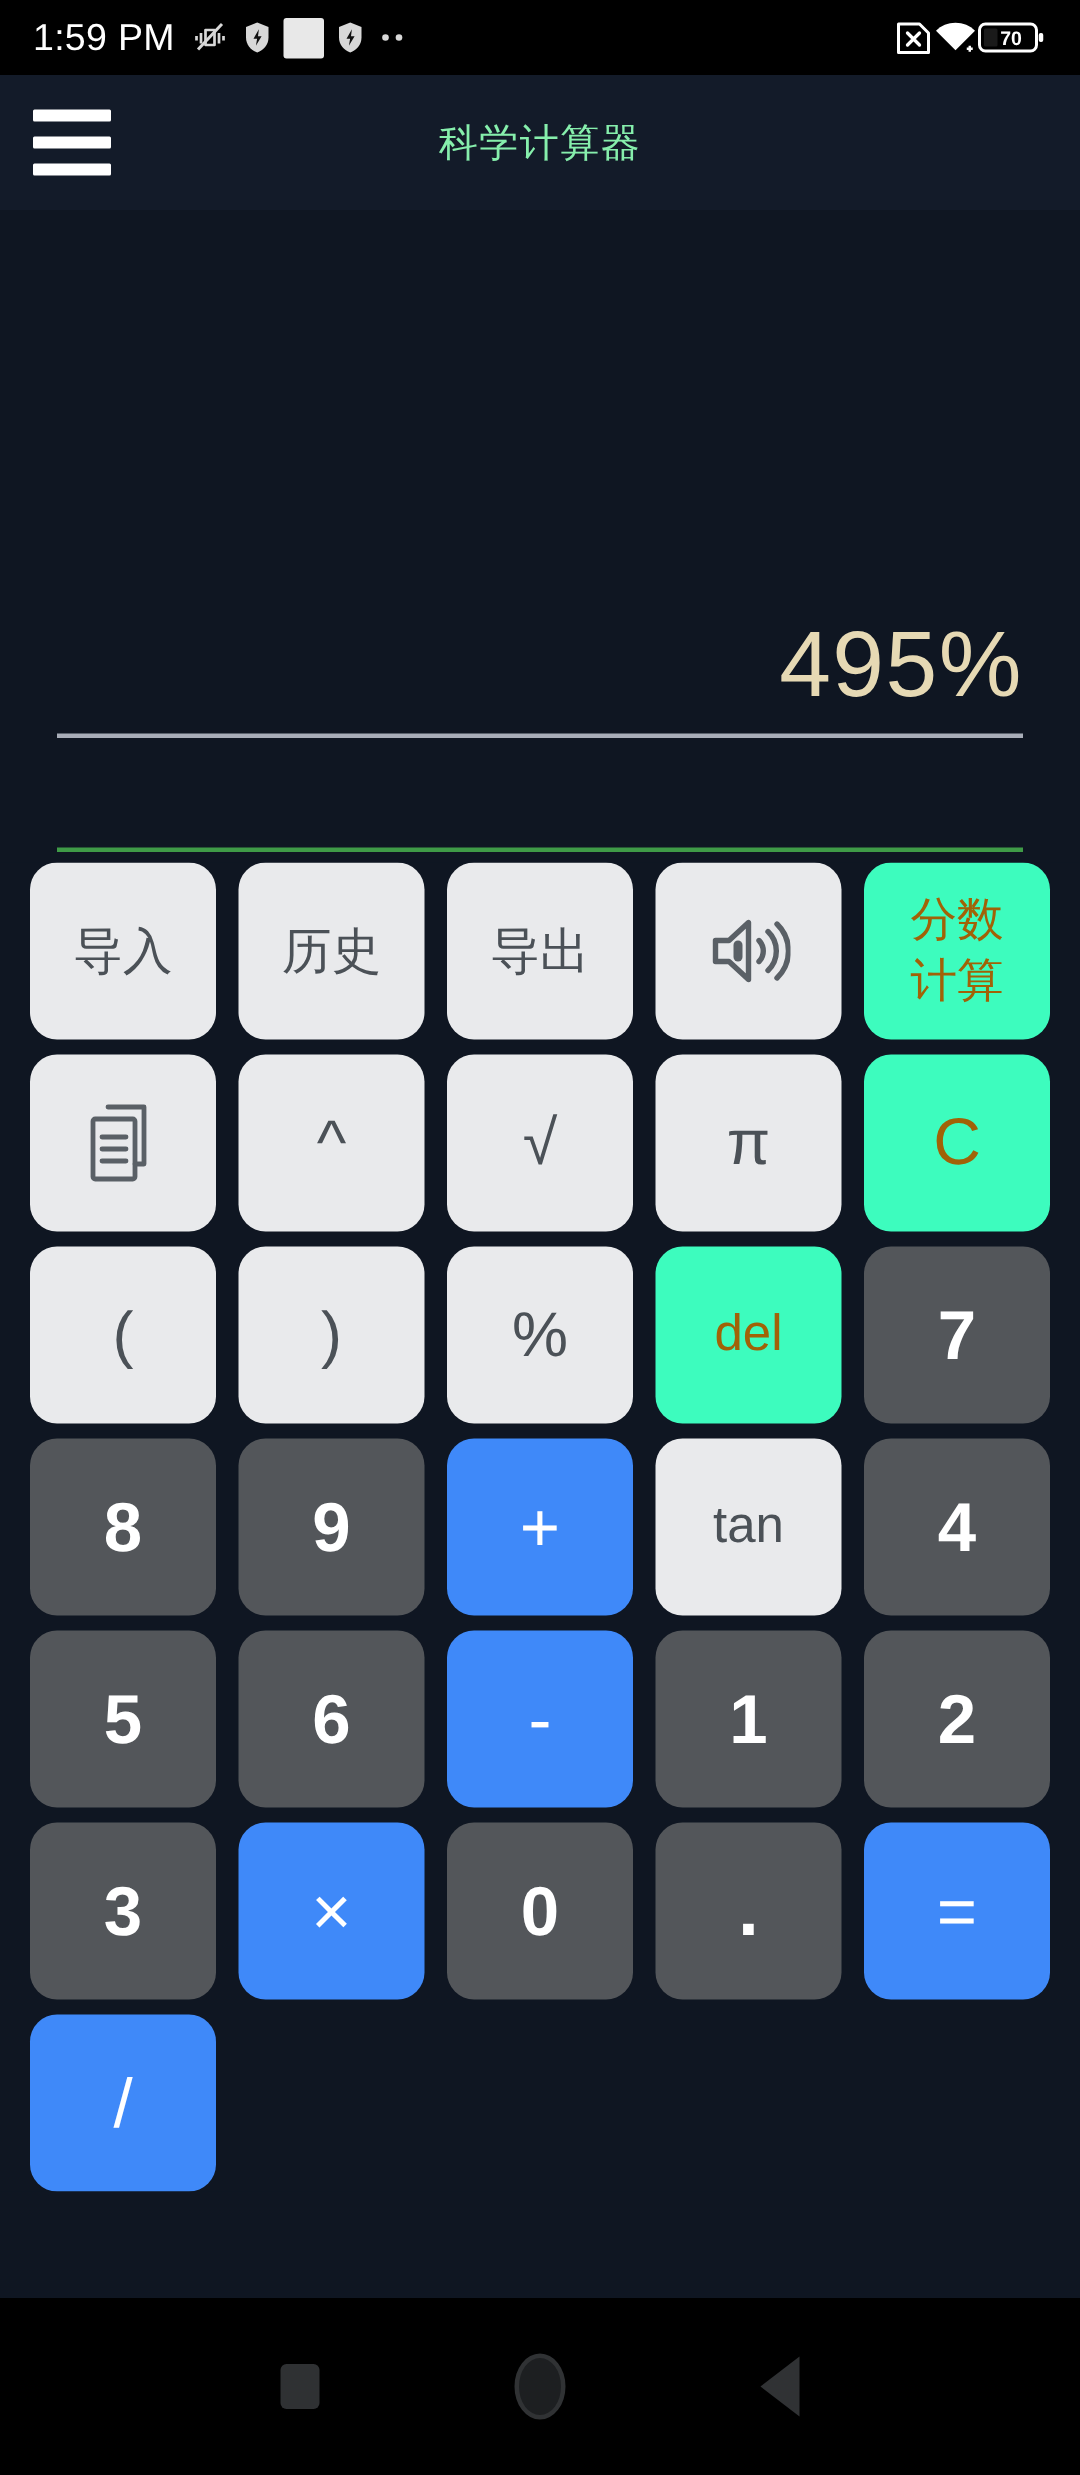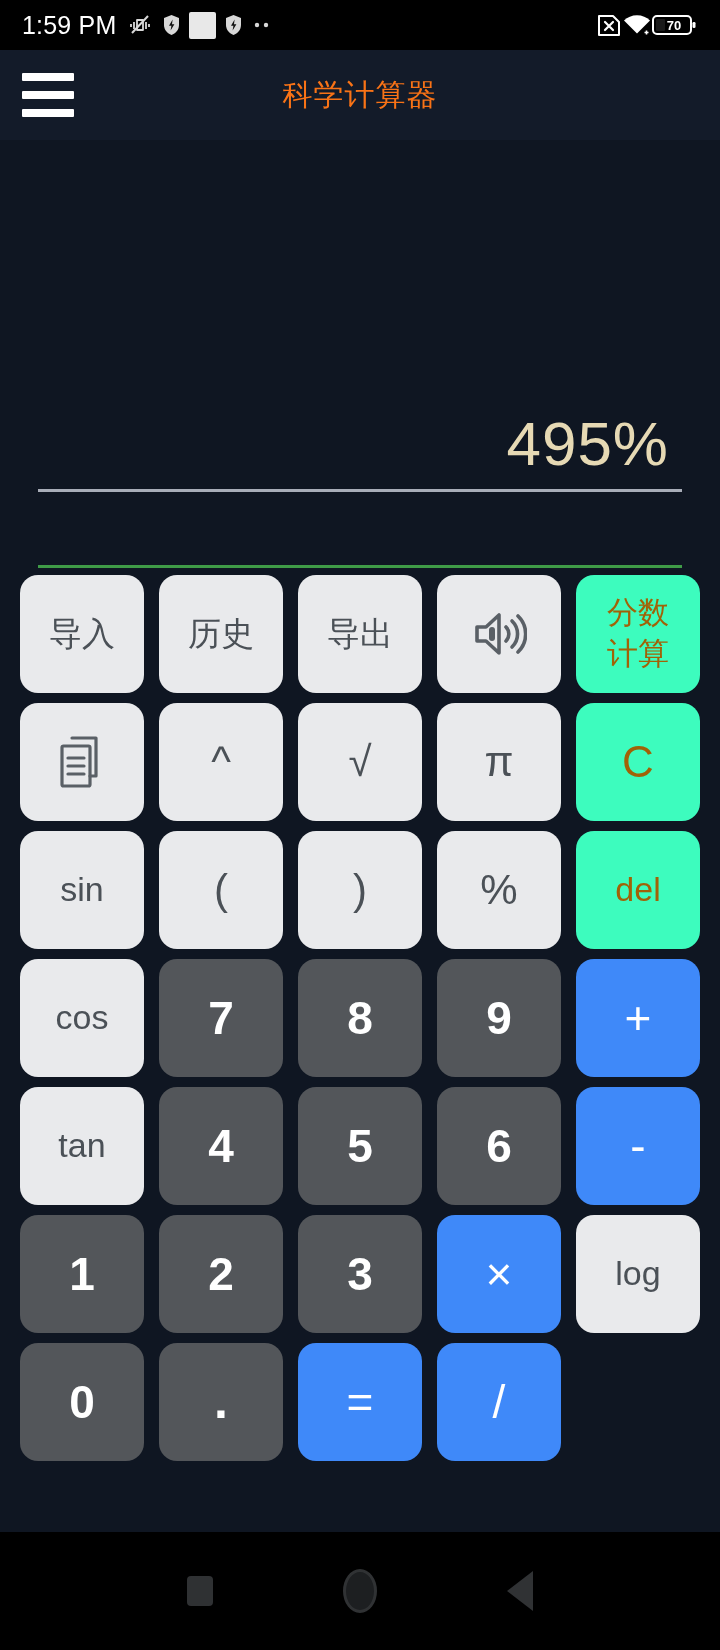--- a/index.html
+++ b/index.html
@@ -73,38 +73,38 @@
   .menu-btn span {
     display: block;
     width: 52px;
     height: 8px;
     background: #ffffff;
     border-radius: 1px;
   }
   .app-title {
     width: 100%;
     text-align: center;
-    color: #f97316;
-    font-size: 30px;
+    color: #86efac;
+    font-size: 26px;
     font-weight: 400;
     letter-spacing: 1px;
   }
 
   
   .display-area {
     position: relative;
     height: 435px;
     background: #0f1622;
     flex-shrink: 0;
     padding: 0 38px;
   }
   .expr-line {
     position: absolute;
     left: 38px;
-    right: 51px;
+    right: 38px;
     top: 255px;
     height: 80px;
     display: flex;
     align-items: flex-end;
     justify-content: flex-end;
   }
   .expr-text {
     color: #e6d9b4;
     font-size: 62px;
     font-weight: 400;
@@ -356,38 +356,32 @@
       </div>
       <div class="key key-light sym">
         <span>√</span>
       </div>
       <div class="key key-light sym">
         <span>π</span>
       </div>
       <div class="key key-green big">
         <span>C</span>
       </div>
-      <div class="key key-light">
-        <span>sin</span>
-      </div>
       <div class="key key-light sym">
         <span>(</span>
       </div>
       <div class="key key-light sym">
         <span>)</span>
       </div>
       <div class="key key-light sym">
         <span>%</span>
       </div>
       <div class="key key-green">
         <span>del</span>
       </div>
-      <div class="key key-light">
-        <span>cos</span>
-      </div>
       <div class="key key-dark">
         <span>7</span>
       </div>
       <div class="key key-dark">
         <span>8</span>
       </div>
       <div class="key key-dark">
         <span>9</span>
       </div>
       <div class="key key-blue">
@@ -412,23 +406,20 @@
         <span>1</span>
       </div>
       <div class="key key-dark">
         <span>2</span>
       </div>
       <div class="key key-dark">
         <span>3</span>
       </div>
       <div class="key key-blue">
         <span>×</span>
-      </div>
-      <div class="key key-light">
-        <span>log</span>
       </div>
       <div class="key key-dark">
         <span>0</span>
       </div>
       <div class="key key-dark key-dot">
         <span>.</span>
       </div>
       <div class="key key-blue">
         <span>=</span>
       </div>

